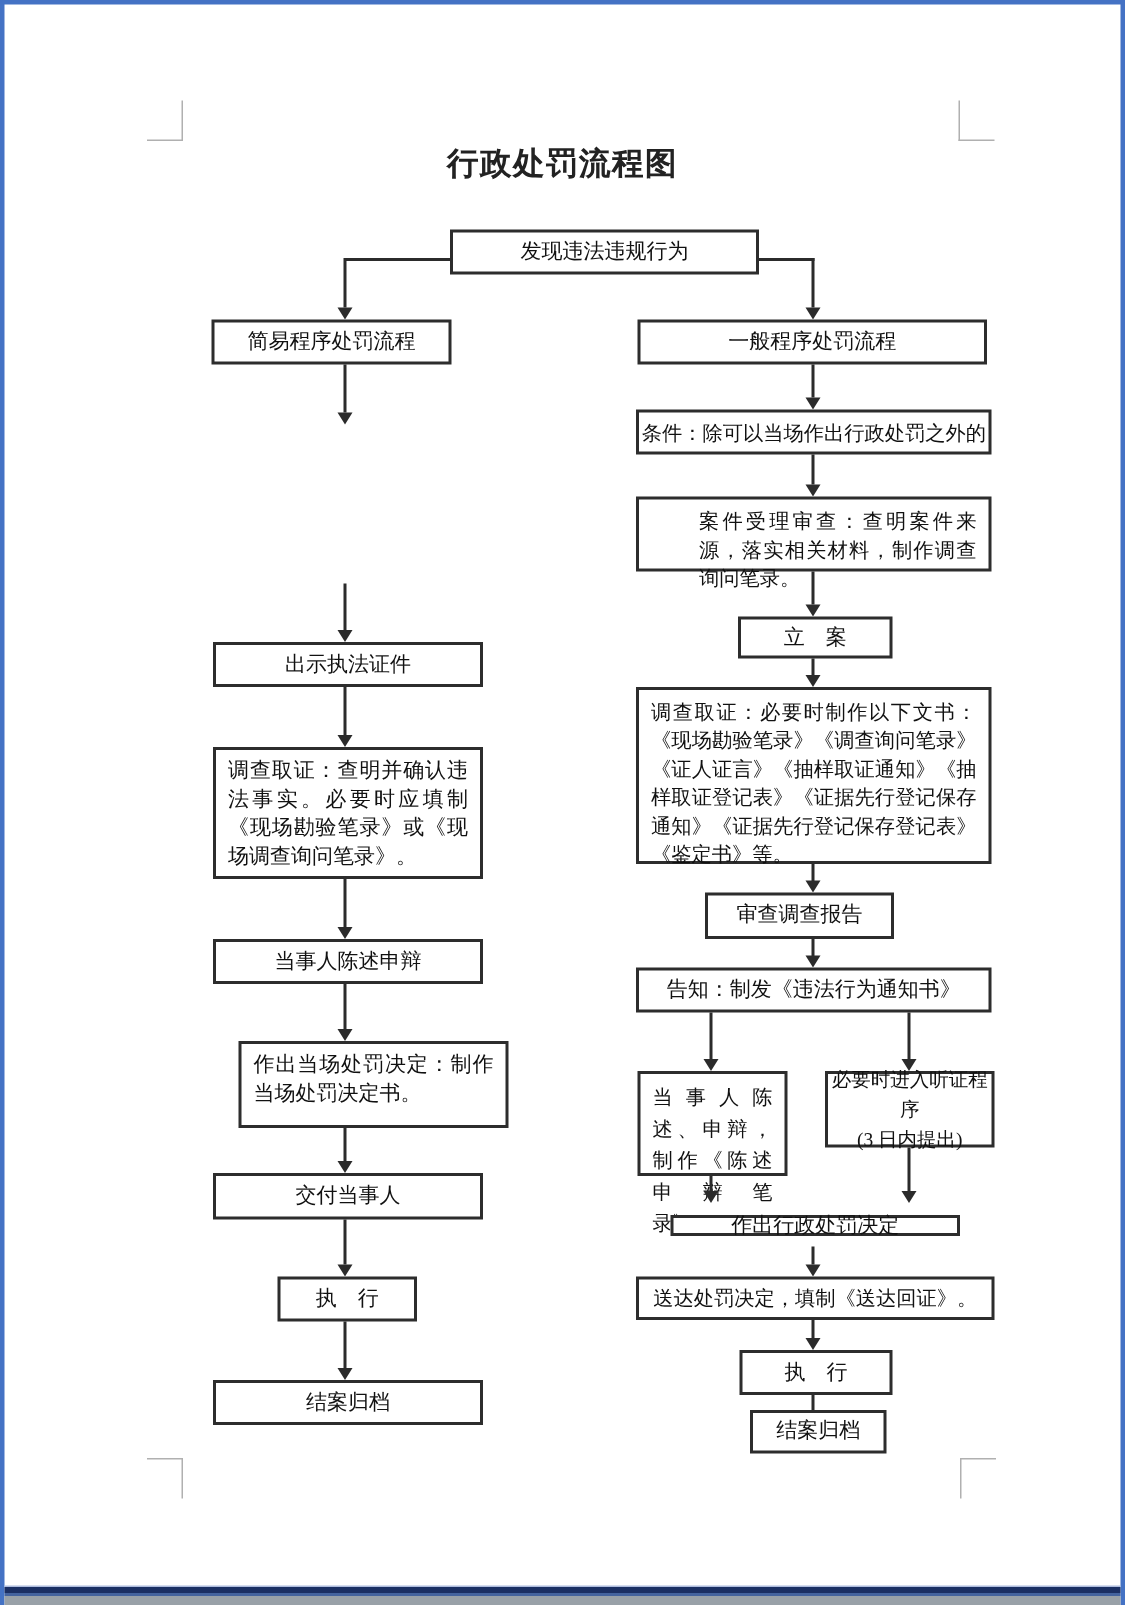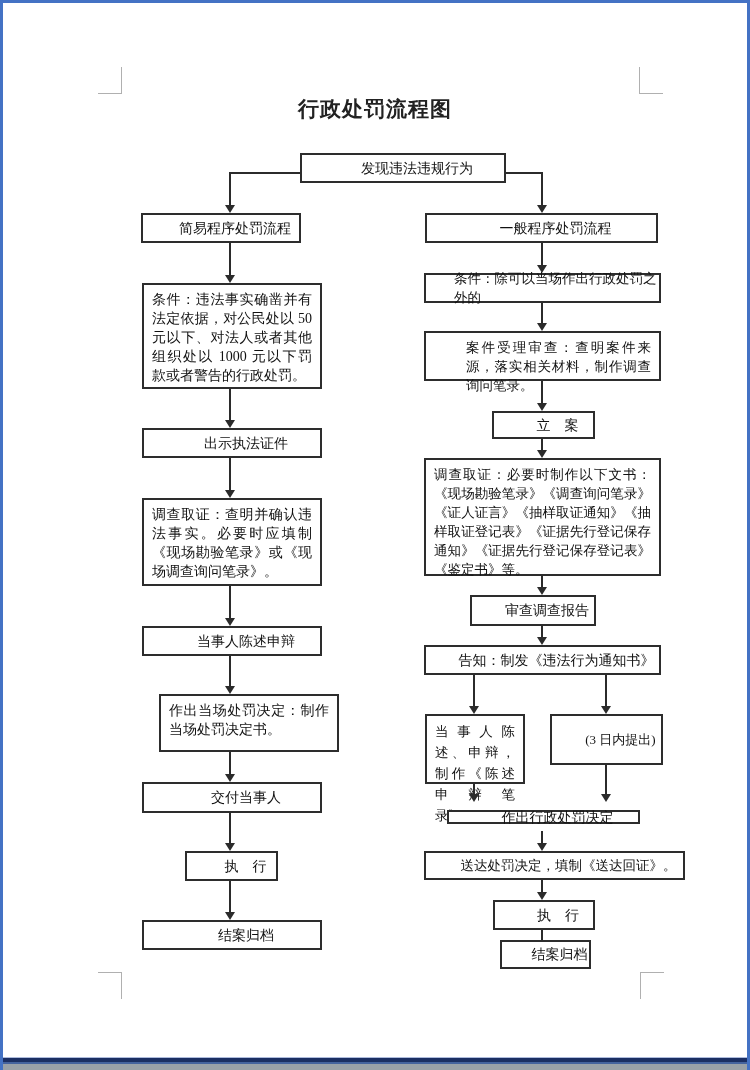--- a/index.html
+++ b/index.html
@@ -21,21 +21,21 @@
   .crop.bl{left:95px; top:969px; border-right:1px solid #b0b0b0; border-top:1px solid #b0b0b0;}
   .crop.br{left:637px; top:969px; border-left:1px solid #b0b0b0; border-top:1px solid #b0b0b0;}
   .doc-title{
     position:absolute; left:0; right:0; top:92px; text-align:center;
     font-size:21px; font-weight:600; letter-spacing:1px; color:#222;
     font-family:"Liberation Sans","DejaVu Sans",sans-serif;
   }
   .fbox{
     position:absolute; box-sizing:border-box; background:#fff;
     border:2px solid #2d2d2d; font-size:14px; line-height:19px; color:#111;
-    display:flex; align-items:center; justify-content:center; padding-left:28px;
+    display:flex; align-items:center; justify-content:center; text-align:center;
   }
   .fbox.lalign{justify-content:flex-start; align-items:flex-start; text-align:justify; padding:5px 8px;}
   .fbox.sm{font-size:13.5px;}
   .vline{position:absolute; width:2px; background:#2b2b2b;}
   .hline{position:absolute; height:2px; background:#2b2b2b;}
   .ahead{position:absolute; width:0; height:0;
     border-left:5px solid transparent; border-right:5px solid transparent;
     border-top:8px solid #2b2b2b;}
   .two-line div{line-height:20px;}
 </style>
@@ -57,21 +57,20 @@
   <div class="hline" style="left:503px;top:169px;width:37px;"></div>
   <div class="vline" style="left:226px;top:169px;height:33px;"></div>
   <div class="ahead" style="left:222px;top:202px;"></div>
   <div class="vline" style="left:538px;top:169px;height:33px;"></div>
   <div class="ahead" style="left:534px;top:202px;"></div>
 
   <div class="fbox" style="left:138px;top:210px;width:160px;height:30px;">简易程序处罚流程</div>
 
   <div class="vline" style="left:226px;top:240px;height:32px;"></div>
   <div class="ahead" style="left:222px;top:272px;"></div>
-  <div class="fbox lalign" style="left:139px;top:280px;width:180px;height:106px;">条件：违法事实确凿并有法定依据，对公民处以 50 元以下、对法人或者其他组织处以 1000 元以下罚款或者警告的行政处罚。</div>
 
   <div class="vline" style="left:226px;top:386px;height:31px;"></div>
   <div class="ahead" style="left:222px;top:417px;"></div>
   <div class="fbox" style="left:139px;top:425px;width:180px;height:30px;">出示执法证件</div>
 
   <div class="vline" style="left:226px;top:455px;height:32px;"></div>
   <div class="ahead" style="left:222px;top:487px;"></div>
   <div class="fbox lalign" style="left:139px;top:495px;width:180px;height:88px;">调查取证：查明并确认违法事实。必要时应填制《现场勘验笔录》或《现场调查询问笔录》。</div>
 
   <div class="vline" style="left:226px;top:583px;height:32px;"></div>
@@ -121,33 +120,34 @@
   <div class="fbox" style="left:421px;top:642px;width:237px;height:30px;">告知：制发《违法行为通知书》</div>
 
   <div class="vline" style="left:470px;top:672px;height:32px;"></div>
   <div class="ahead" style="left:466px;top:703px;"></div>
   <div class="vline" style="left:602px;top:672px;height:32px;"></div>
   <div class="ahead" style="left:598px;top:703px;"></div>
 
   <div class="fbox lalign sm" style="left:422px;top:711px;width:100px;height:70px;line-height:21px;">当事人陈述、申辩，制作《陈述申辩笔录》。</div>
 
   <div class="fbox sm two-line" style="left:547px;top:711px;width:113px;height:51px;flex-direction:column;font-size:13px;">
+    <div>必要时进入听证程序</div>
     <div>(3 日内提出)</div>
   </div>
 
   <div class="vline" style="left:470px;top:781px;height:10px;"></div>
   <div class="ahead" style="left:466px;top:791px;"></div>
   <div class="vline" style="left:602px;top:762px;height:29px;"></div>
   <div class="ahead" style="left:598px;top:791px;"></div>
 
   <div class="fbox" style="left:444px;top:807px;width:193px;height:14px;">作出行政处罚决定</div>
 
   <div class="vline" style="left:538px;top:828px;height:12px;"></div>
   <div class="ahead" style="left:534px;top:840px;"></div>
-  <div class="fbox sm" style="left:421px;top:848px;width:261px;height:29px;">送达处罚决定，填制《送达回证》。</div>
+  <div class="fbox sm" style="left:421px;top:848px;width:239px;height:29px;">送达处罚决定，填制《送达回证》。</div>
 
   <div class="vline" style="left:538px;top:877px;height:12px;"></div>
   <div class="ahead" style="left:534px;top:889px;"></div>
   <div class="fbox" style="left:490px;top:897px;width:102px;height:30px;">执　行</div>
 
   <div class="vline" style="left:538px;top:927px;height:10px;"></div>
   <div class="fbox" style="left:497px;top:937px;width:91px;height:29px;">结案归档</div>
 
   <div class="bbar bbar1"></div>
   <div class="bbar bbar2"></div>

